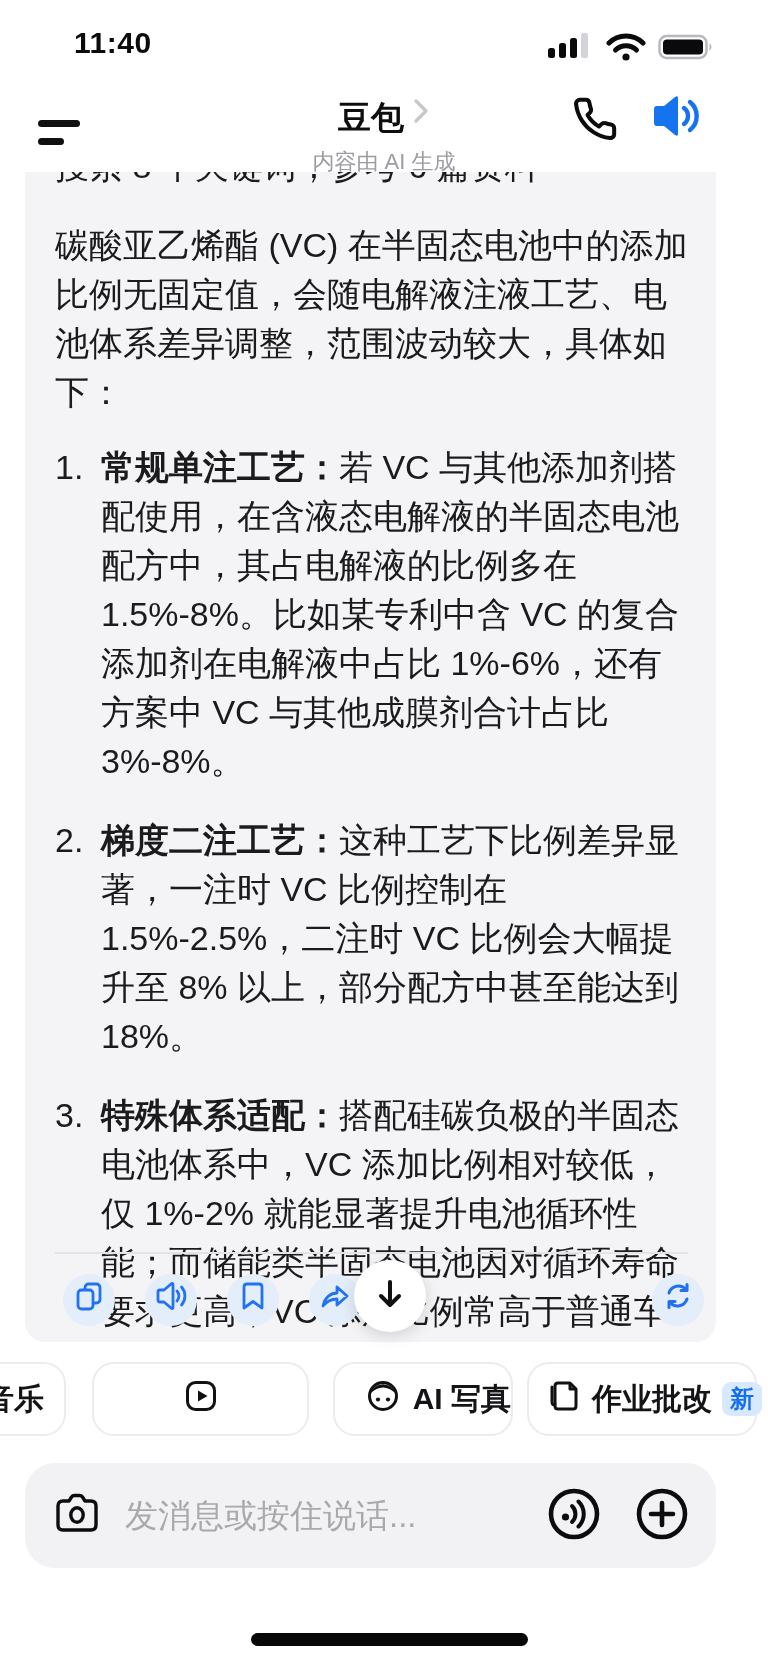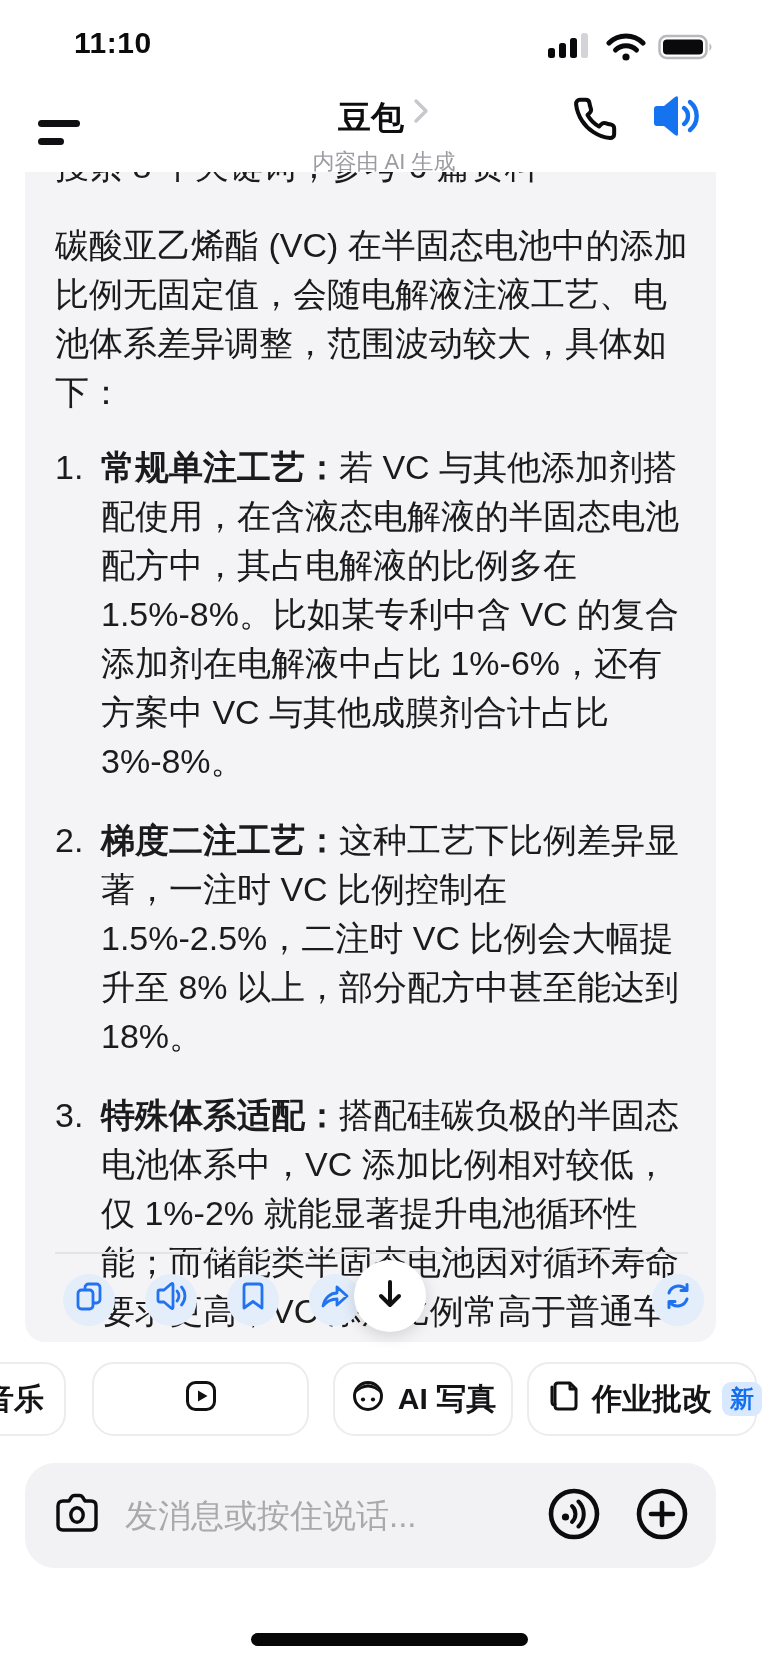--- a/index.html
+++ b/index.html
@@ -56,21 +56,21 @@
   
   .chips{position:absolute;top:1362px;left:0;width:100%;height:74px;}
   .chip{
     position:absolute;top:0;height:74px;box-sizing:border-box;
     background:#fff;border:2px solid #ececef;border-radius:22px;
     display:flex;align-items:center;justify-content:center;gap:12px;
     font-size:30px;font-weight:700;color:#141416;cursor:pointer;white-space:nowrap;
   }
   .chip-1{left:-62px;width:128px;padding-right:20px;justify-content:flex-end;}
   .chip-2{left:92px;width:217px;}
-  .chip-3{left:333px;width:180px;}
+  .chip-3{left:333px;width:180px;justify-content:flex-end;}
   .chip-4{left:527px;width:230px;gap:10px;padding-left:24px;}
   .badge-new{
     font-size:24px;font-weight:700;color:#1570f0;background:#d7e8ff;
     border-radius:9px;padding:5px 8px;line-height:1;
   }
   
   .input-bar{
     position:absolute;left:25px;top:1463px;width:691px;height:105px;
     background:#f2f2f4;border-radius:30px;display:flex;align-items:center;
     box-sizing:border-box;padding:0 26px 0 28px;
@@ -84,21 +84,21 @@
   
   .home-indicator{position:absolute;left:251px;top:1633px;width:277px;height:13px;border-radius:7px;background:#070707;}
   .icon{display:block;}
 </style>
 </head>
 <body>
 
 <div class="screen">
 
   <div class="status-bar">
-    <div class="time">11:10</div>
+    <div class="time">11:40</div>
     <div class="status-icons">
       <span class="icon">
         <svg width="52" height="34" viewBox="0 0 52 34">
           <rect x="6" y="18" width="7" height="10" rx="2.5" fill="#0a0a0c"></rect>
           <rect x="17" y="13" width="7" height="15" rx="2.5" fill="#0a0a0c"></rect>
           <rect x="28" y="8" width="7" height="20" rx="2.5" fill="#0a0a0c"></rect>
           <rect x="39" y="3" width="7" height="25" rx="2.5" fill="#d4d4d8"></rect>
         </svg>
       </span>
       <span class="icon">

